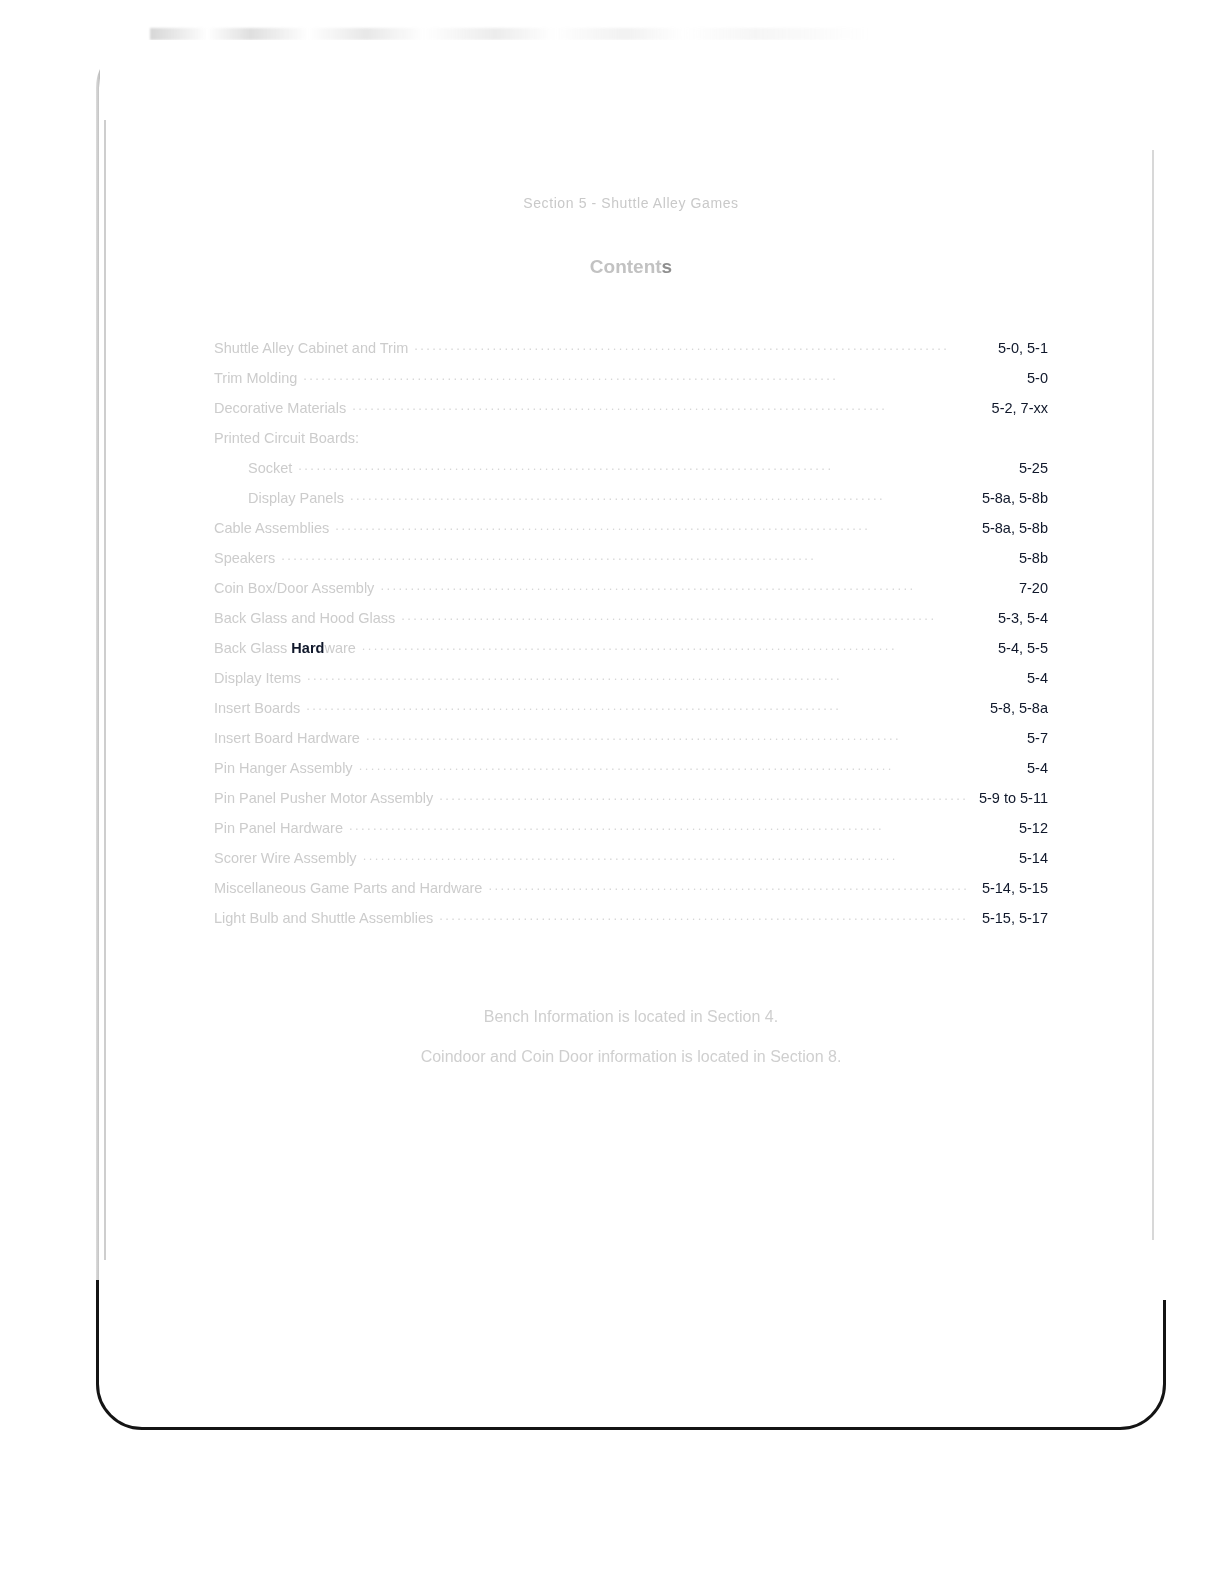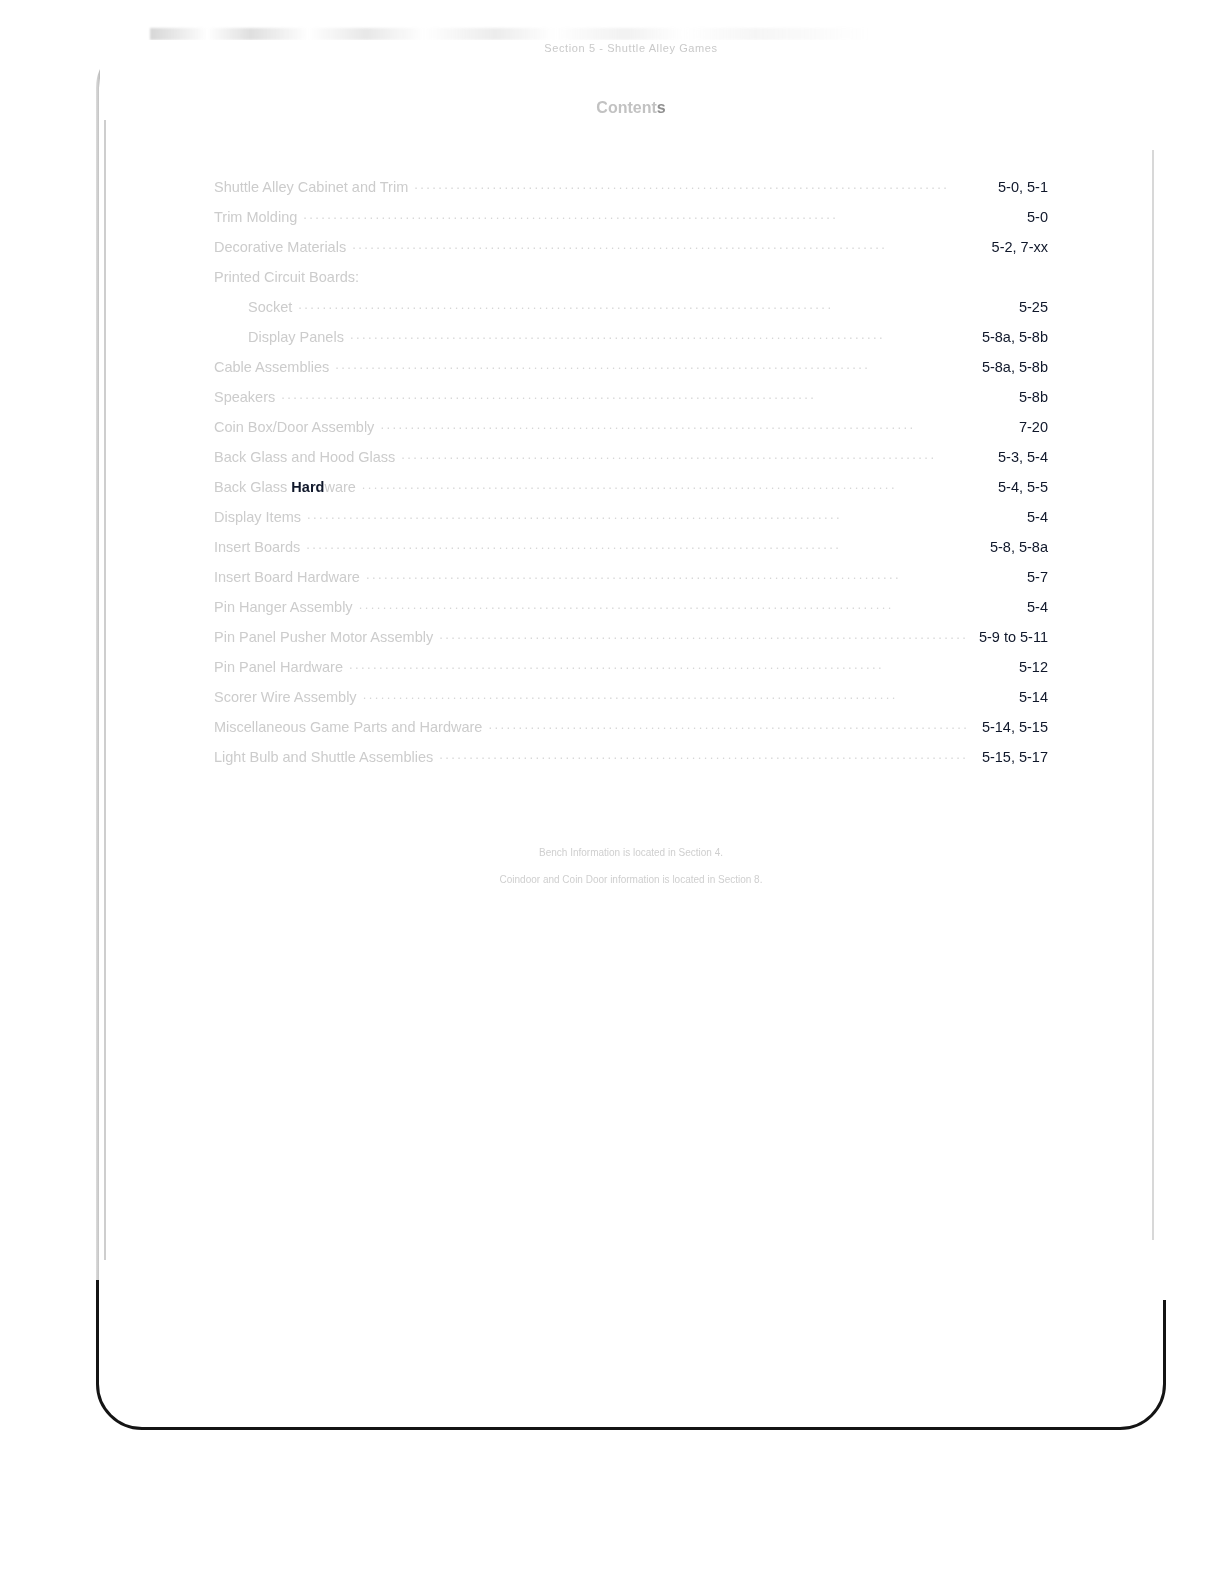--- a/index.html
+++ b/index.html
@@ -96,29 +96,30 @@
   .content {
     position: absolute;
     left: 96px;
     top: 42px;
     width: 1070px;
     height: 1388px;
   }
 
   .section-title {
     text-align: center;
-    font-size: 11px;
+    margin-top: 153px;
+    font-size: 14px;
     letter-spacing: 0.6px;
     color: #c9c9c9;
   }
 
   .contents-heading {
     text-align: center;
     margin-top: 45px;
-    font-size: 16px;
+    font-size: 19px;
     font-weight: bold;
     color: #c2c2c2;
   }
   .contents-heading .dark {
     color: #8f8f8f;
   }
 
   .toc {
     margin: 62px 0 0 0;
     padding: 0 118px 0 118px;
@@ -150,25 +151,25 @@
   }
   .toc-page {
     flex: 0 0 auto;
     text-align: right;
     min-width: 74px;
     color: #0f172a;
   }
 
   .note {
     text-align: center;
-    font-size: 10px;
+    font-size: 16px;
     color: #cfcfcf;
   }
   .note-1 { margin-top: 68px; }
-  .note-2 { margin-top: 16px; }
+  .note-2 { margin-top: 22px; }
 
   
   .footer {
     position: absolute;
     left: 0;
     top: 1452px;
     width: 1230px;
     height: 90px;
   }
 </style>

